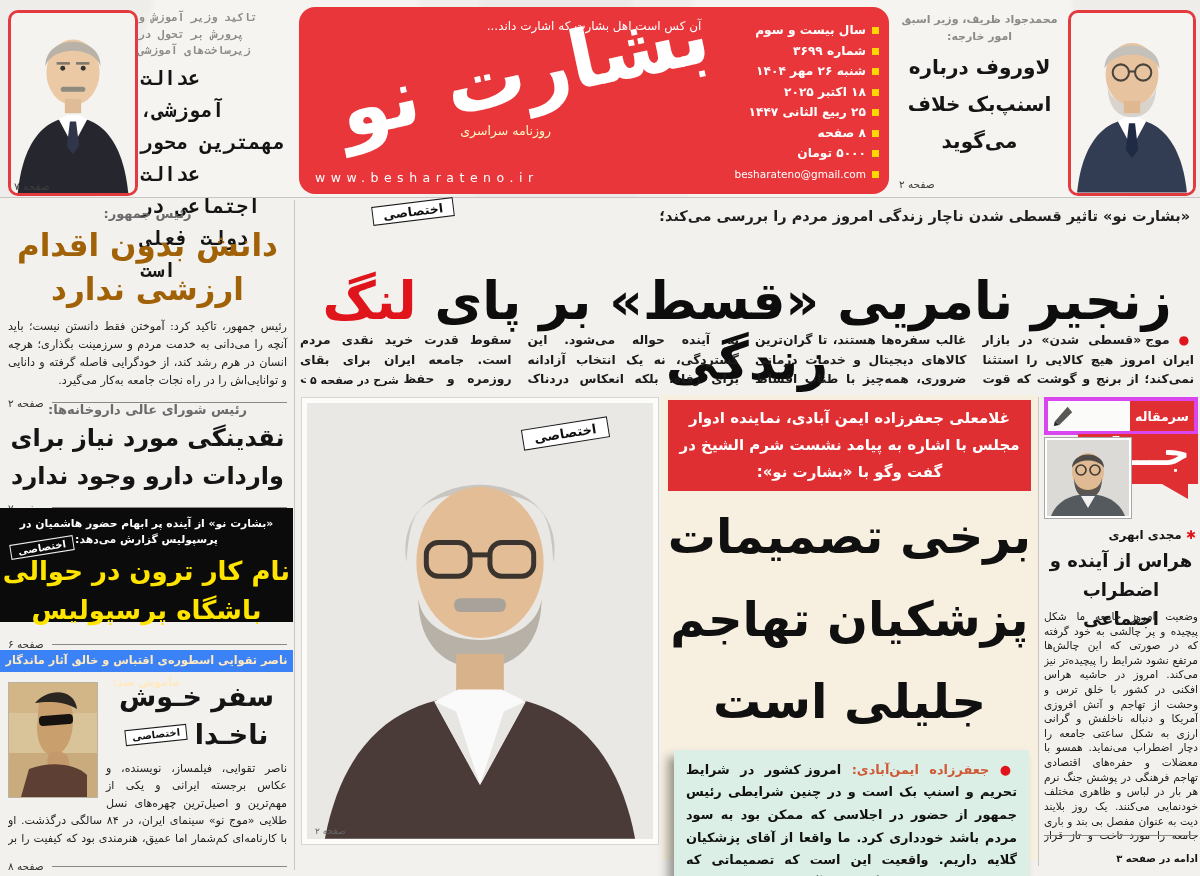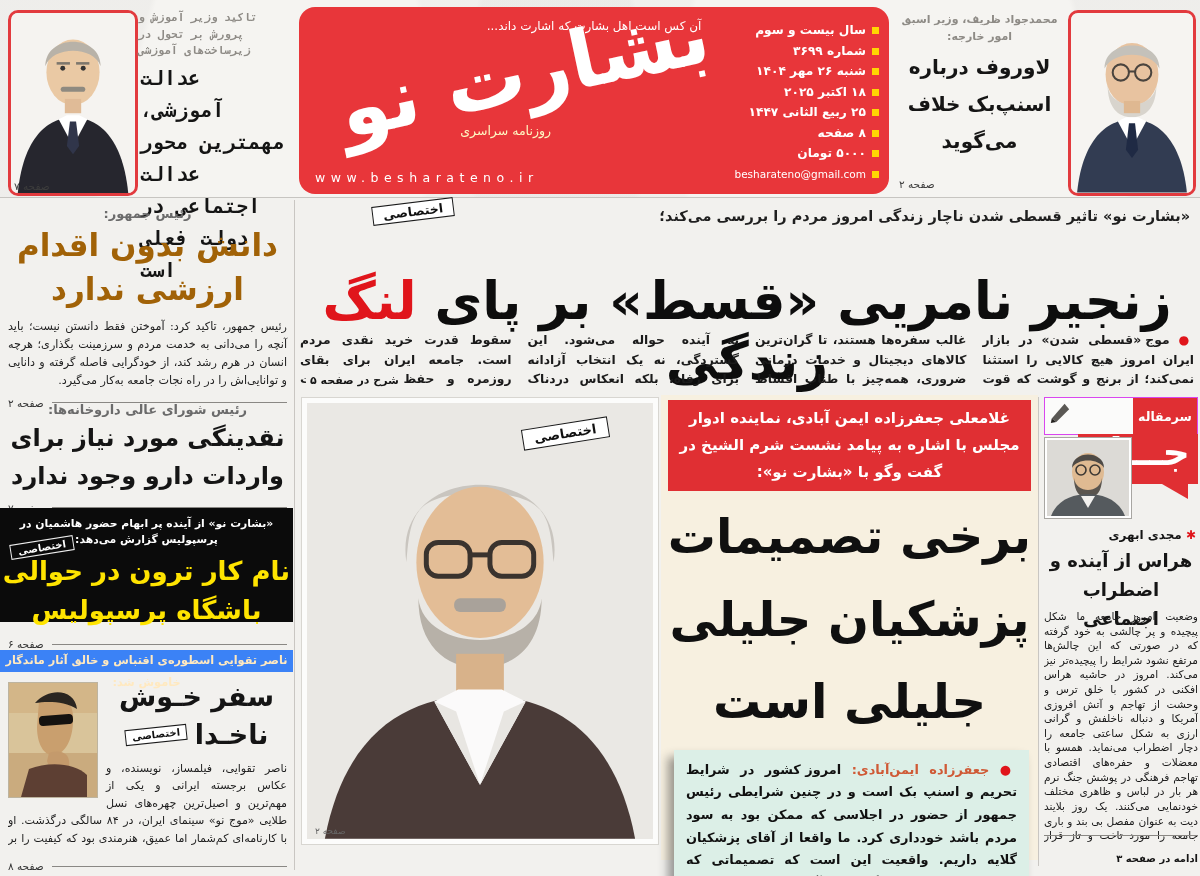--- a/index.html
+++ b/index.html
@@ -91,21 +91,21 @@
   
   .cr{left:661px;top:395px;width:377px;height:465px;background:#f7f0e0;box-sizing:border-box;}
   .cr-kicker{margin:5px 7px 0;background:#e02f33;color:#fff;font-size:15px;font-weight:bold;text-align:center;
              line-height:1.8;padding:5px 6px;}
   .cr-headline{text-align:center;font-size:48px;font-weight:bold;color:#101010;line-height:1.72;margin-top:4px;}
   .cr-quote{margin:7px 9px 0 13px;background:#dcefe7;padding:9px 12px;font-size:12.9px;font-weight:bold;
             line-height:1.76;text-align:justify;color:#101010;box-shadow:-6px 7px 9px rgba(40,40,40,.45);}
   .q-name{color:#cf5a36;}
   
   .ed{left:1044px;top:397px;width:154px;height:473px;}
-  .ed-head{height:38px;border:1px solid #d946ef;background:#fbfbfa;position:relative;box-sizing:border-box;}
+  .ed-head{height:38px;border:4px solid #d946ef;background:#fbfbfa;position:relative;box-sizing:border-box;}
   .ed-tab{position:absolute;right:0;top:0;bottom:0;width:64px;background:#e02f33;color:#fff;font-size:12.5px;
           font-weight:bold;display:flex;align-items:center;justify-content:center;}
   .ed-icon{position:absolute;left:4px;top:3px;width:22px;height:22px;}
   .ed-strip{position:absolute;top:37px;left:34px;right:0;height:50px;background:#e02f33;color:#fff;}
   .ed-strip-glyph{position:absolute;right:8px;top:-4px;font-size:38px;font-weight:bold;}
   .ed-strip:after{content:"";position:absolute;right:10px;bottom:-15px;border-left:26px solid transparent;
                   border-top:15px solid #e02f33;}
   .ed-photo{position:absolute;top:40px;left:0;width:88px;height:82px;background:#fff;border:1px solid #a8a6a2;
             padding:2px;box-sizing:border-box;}
   .ed-photo svg{display:block;width:100%;height:100%;}
@@ -296,21 +296,21 @@
       </svg>
       <div class="stamp c-stamp">اختصاصی</div>
       <div class="c-page">صفحه ۲</div>
     </div>
   </figure>
 
   <section class="abs cr">
     <div class="cr-kicker">غلامعلی جعفرزاده ایمن آبادی، نماینده ادوار مجلس با اشاره به پیامد نشست شرم الشیخ در گفت وگو با «بشارت نو»:</div>
     <div class="cr-headline">
       <div>برخی تصمیمات</div>
-      <div>پزشکیان جلیلی</div>
+      <div>پزشکیان تهاجم</div>
       <div>جلیلی است</div>
     </div>
     <div class="cr-quote"><span class="q-dot">●</span> <span class="q-name">جعفرزاده ایمن‌آبادی: </span><span>امروز کشور در شرایط تحریم و اسنپ بک است و در چنین شرایطی رئیس جمهور از حضور در اجلاسی که ممکن بود به سود مردم باشد خودداری کرد. ما واقعا از آقای پزشکیان گلایه داریم. واقعیت این است که تصمیماتی که امروز پزشکیان می گیرد را آقای جلیلی هم می گرفت و هیچ تفاوتی بین این دو وجود ندارد.</span></div>
   </section>
 
   <aside class="abs ed">
     <div class="ed-head">
       <svg class="ed-icon" viewBox="0 0 24 24">
         <polygon points="3,19 17,3 22,9 8,23" fill="#5a5854"></polygon>
         <polygon points="3,19 8,23 2,24" fill="#23211e"></polygon>

